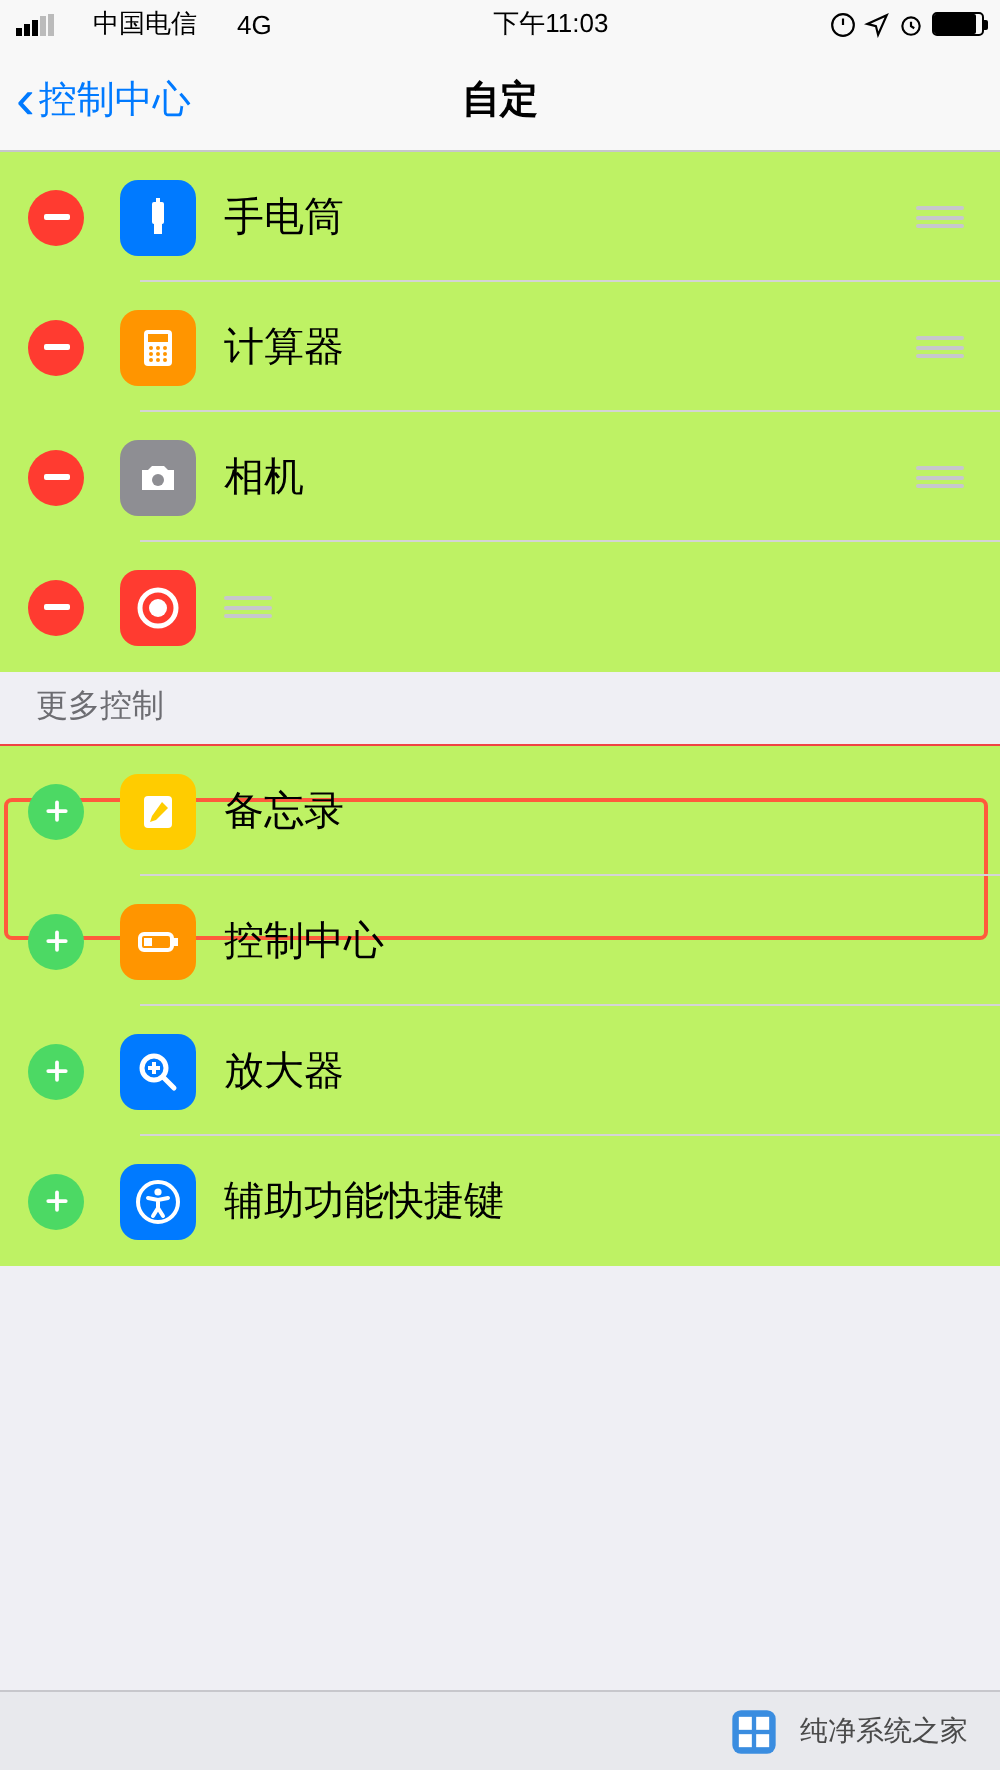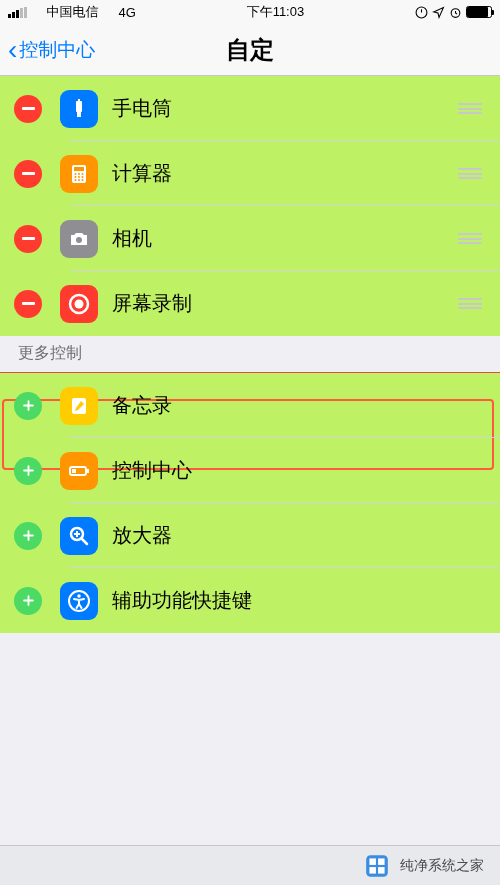--- a/index.html
+++ b/index.html
@@ -11,21 +11,21 @@
     .signal-bars { display: flex; align-items: flex-end; gap: 1.5px; height: 11px; }
     .signal-bars span { width: 2.5px; background: #000; }
     .signal-bars span:nth-child(1){height:4px} .signal-bars span:nth-child(2){height:6px} .signal-bars span:nth-child(3){height:8px} .signal-bars span:nth-child(4){height:10px;background:#bbb} .signal-bars span:nth-child(5){height:11px;background:#bbb}
     .battery { width: 26px; height: 12px; border: 1.5px solid #000; border-radius: 2.5px; position: relative; }
     .battery::after { content:''; position:absolute; right:-3.5px; top:3px; width:2px; height:5px; background:#000; border-radius:0 1px 1px 0; }
     .battery-fill { height:100%; width:88%; background:#000; border-radius:1px; }
     
     .nav-bar { height: 52px; background: #f8f8f8; border-bottom: 1px solid #c7c7cc; display: flex; align-items: center; position: relative; }
     .back-btn { display: flex; align-items: center; color: #007aff; font-size: 19px; padding-left: 8px; cursor: pointer; }
     .back-chevron { font-size: 28px; font-weight: 300; margin-right: 2px; line-height: 1; }
-    .nav-title { position: absolute; left: 50%; transform: translateX(-50%); font-size: 24px; font-weight: 600; }
+    .nav-title { position: absolute; left: 50%; transform: translateX(-50%); font-size: 19px; font-weight: 600; }
     
     .list-section { background: #bef264; margin-top: 0; }
     .list-section.more { margin-top: 36px; border-top: 1px solid #ef4444; }
     .section-header { position: absolute; margin-top: -30px; padding: 0 18px; color: #6d6d72; font-size: 16px; }
     
     .row { display: flex; align-items: center; height: 65px; padding: 0 18px 0 14px; position: relative; }
     .row::after { content: ''; position: absolute; bottom: 0; left: 70px; right: 0; height: 1px; background: #d4d4d6; }
     .row:last-child::after { display: none; }
     
     .action-btn { width: 28px; height: 28px; border-radius: 50%; display: flex; align-items: center; justify-content: center; flex-shrink: 0; margin-right: 18px; cursor: pointer; }
@@ -163,21 +163,20 @@
 
 
   <div class="row">
     <div class="action-btn action-remove"></div>
     <div class="app-icon ic-record">
       <svg viewBox="0 0 24 24">
           <circle cx="12" cy="12" r="9" fill="none" stroke="#fff" stroke-width="2.5"></circle>
           <circle cx="12" cy="12" r="4.5" fill="#fff"></circle>
         </svg>
     </div>
-    <span class="row-label">屏幕录制</span>
     <div class="reorder">
         <span></span>
         <span></span>
         <span></span>
       </div>
   </div>
 </div>
 
 <div class="highlight" style="left:2px; top:399px; width:492px; height:71px;"></div>
 

